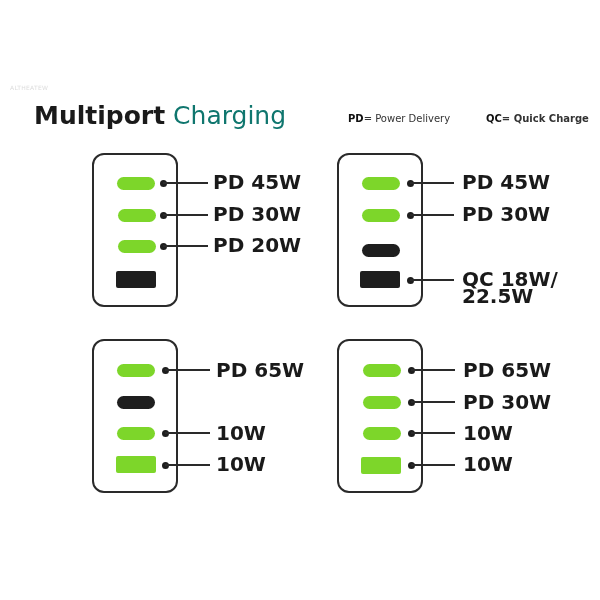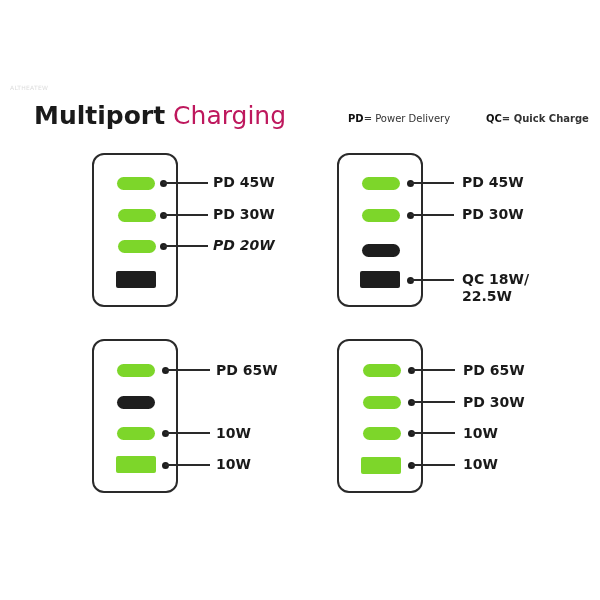--- a/index.html
+++ b/index.html
@@ -1,32 +1,32 @@
 <!DOCTYPE html>
 <html><head>
 <meta charset="utf-8">
 <style>
   html, body { margin: 0; padding: 0; background: #ffffff; }
   body { width: 600px; height: 600px; position: relative; overflow: hidden;
          font-family: "DejaVu Sans", "Liberation Sans", sans-serif; color: #1a1a1a; }
   .watermark { position: absolute; left: 10px; top: 84px; font-size: 6px; color: #dcdcdc; letter-spacing: 0.3px; }
   .title { position: absolute; left: 34px; top: 101px; font-size: 25px; line-height: 30px; white-space: nowrap; }
   .title .bold { font-weight: bold; margin-top: 28px; }
-  .title .light { font-weight: normal; color: #be185d; }
+  .title .light { font-weight: normal; color: #0f766e; }
   .legend { position: absolute; top: 112px; font-size: 10px; line-height: 13px; white-space: nowrap; color: #333; }
   .legend b { color: #111; }
   .charger { position: absolute; width: 86px; height: 154px; border: 2px solid #2a2a2a; border-radius: 12px; box-sizing: border-box; background: #fff; }
   .port { position: absolute; box-sizing: border-box; }
   .port.usbc { width: 38px; height: 13px; border-radius: 7px; }
   .port.usba { width: 40px; height: 17px; border-radius: 2px; }
   .port.green { background: #7dd62a; }
   .port.black { background: #1e1e1e; }
   .connector { position: absolute; height: 2px; background: #2a2a2a; }
   .dot { position: absolute; width: 7px; height: 7px; border-radius: 50%; background: #1e1e1e; }
-  .label { position: absolute; font-weight: bold; font-size: 14px; line-height: 17px; white-space: nowrap; color: #1a1a1a; }
+  .label { position: absolute; font-weight: bold; font-size: 20px; line-height: 17px; white-space: nowrap; color: #1a1a1a; }
 </style>
 </head>
 <body>
 
 <div class="watermark">ALTHEATEW</div>
 
 <div class="title">
   <span class="bold">Multiport</span>
   <span class="light">Charging</span>
 </div>
@@ -45,21 +45,21 @@
 <div class="label" style="left:213px; top:174px;">PD 45W</div>
 
 <div class="port usbc green" style="left:118px; top:209px;"></div>
 <div class="dot" style="left:160px; top:212px;"></div>
 <div class="connector" style="left:163px; top:214px; width:45px;"></div>
 <div class="label" style="left:213px; top:206px;">PD 30W</div>
 
 <div class="port usbc green" style="left:118px; top:240px;"></div>
 <div class="dot" style="left:160px; top:243px;"></div>
 <div class="connector" style="left:163px; top:245px; width:45px;"></div>
-<div class="label" style="left:213px; top:237px;font-style:italic;">PD 20W</div>
+<div class="label" style="left:213px; top:237px;">PD 20W</div>
 
 <div class="port usba black" style="left:116px; top:271px;"></div>
 
 <div class="charger" style="left:337px; top:153px;"></div>
 <div class="port usbc green" style="left:362px; top:177px;"></div>
 <div class="dot" style="left:407px; top:180px;"></div>
 <div class="connector" style="left:410px; top:182px; width:44px;"></div>
 <div class="label" style="left:462px; top:174px;">PD 45W</div>
 
 <div class="port usbc green" style="left:362px; top:209px;"></div>

